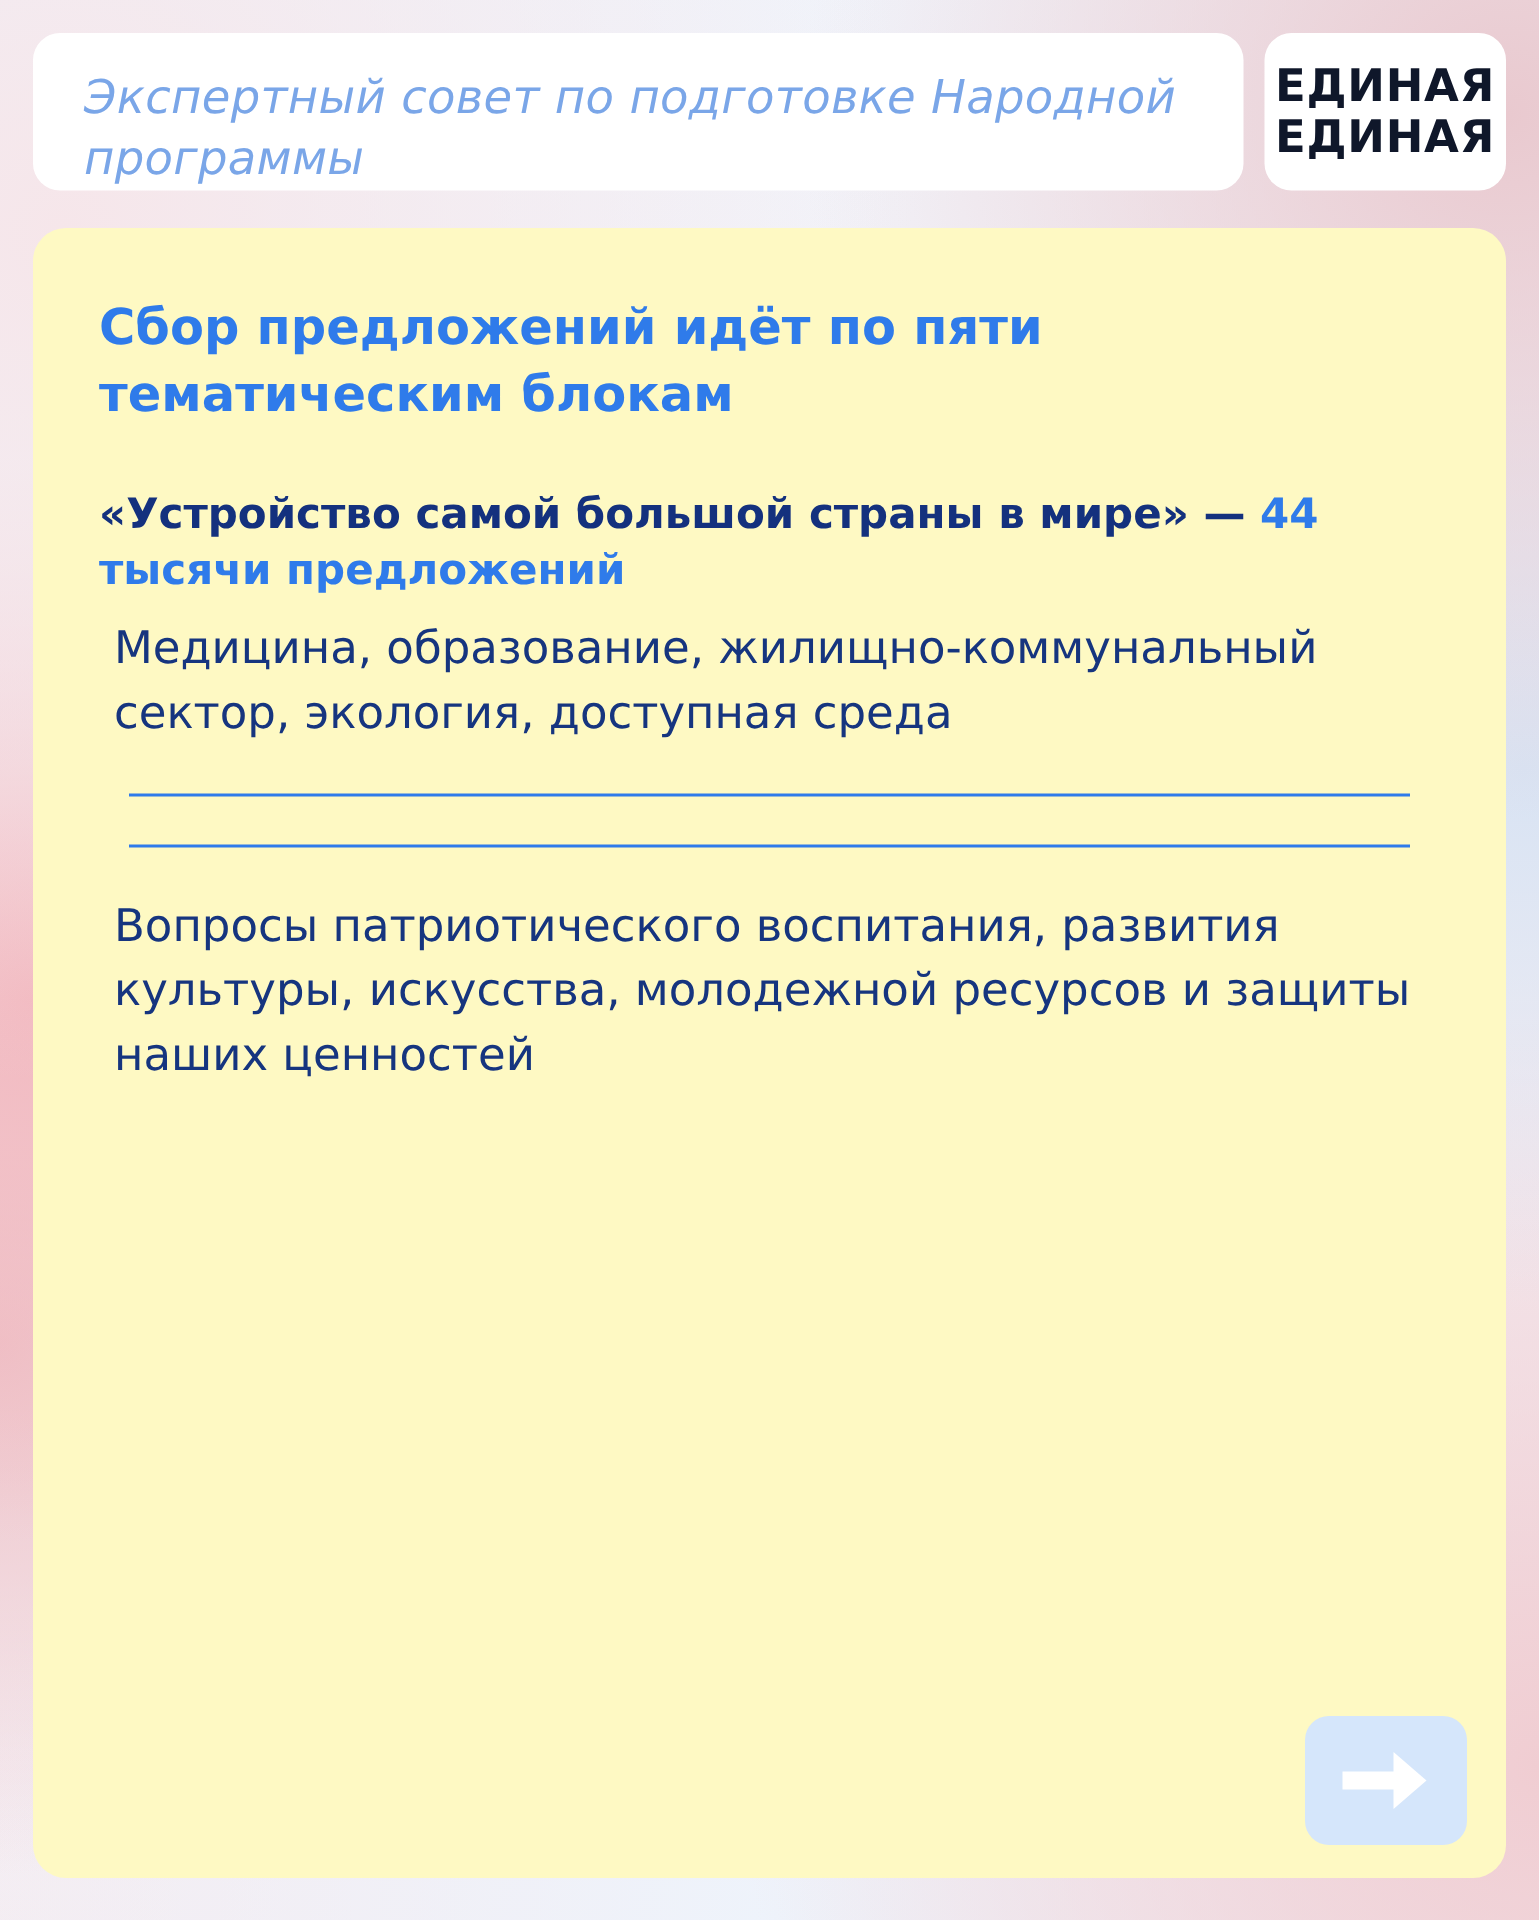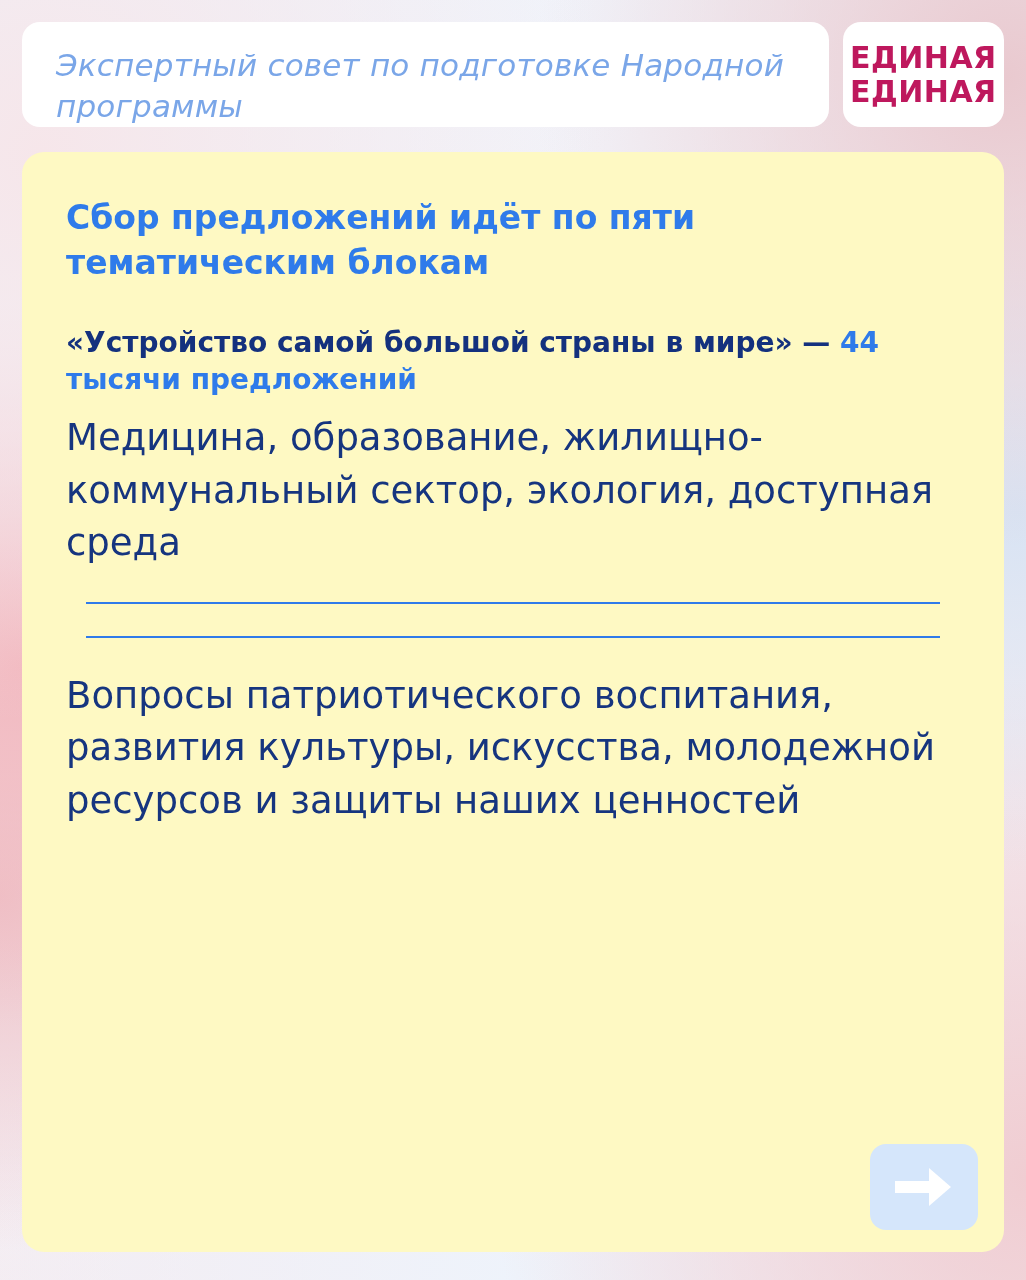--- a/index.html
+++ b/index.html
@@ -65,21 +65,21 @@
     display: flex;
     flex-direction: column;
     align-items: center;
     justify-content: center;
     box-sizing: border-box;
   }
   .logo-line {
     font-weight: 700;
     font-size: 30px;
     line-height: 1.12;
-    color: #be185d;
+    color: #0f172a;
     letter-spacing: 0.5px;
     font-family: "DejaVu Sans", "Liberation Sans", sans-serif;
   }
 
   
   .main-card {
     position: absolute;
     top: 152px;
     left: 22px;
     right: 22px;
@@ -108,24 +108,24 @@
     font-size: 28px;
     line-height: 1.33;
     color: #14317e;
     margin: 0 0 14px 0;
   }
   .block-heading .count {
     color: #2f7bea;
   }
   .block-body {
     font-weight: 400;
-    font-size: 37px;
+    font-size: 30px;
     line-height: 1.42;
     color: #16357f;
-    margin: 0;
+    margin: 10px;
   }
 
   .divider {
     height: 2px;
     background: #2f7bea;
     margin: 32px 20px 32px 20px;
     border: 0;
   }
 
   

